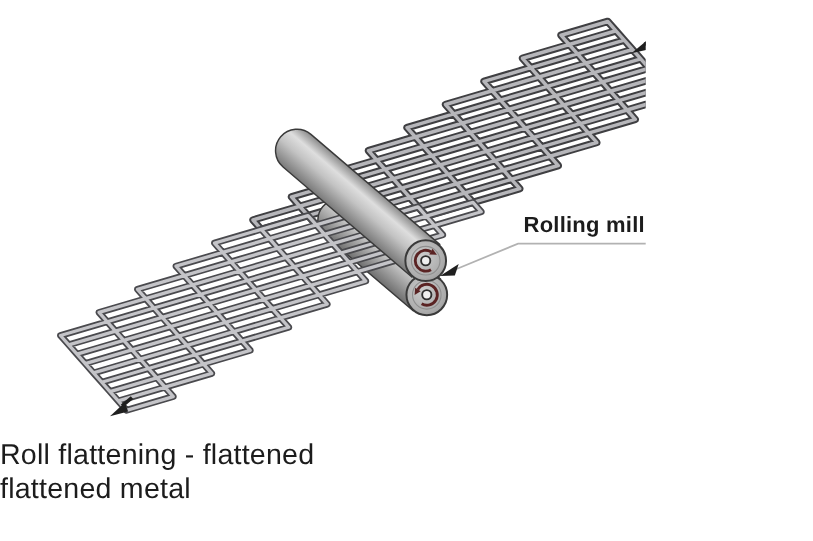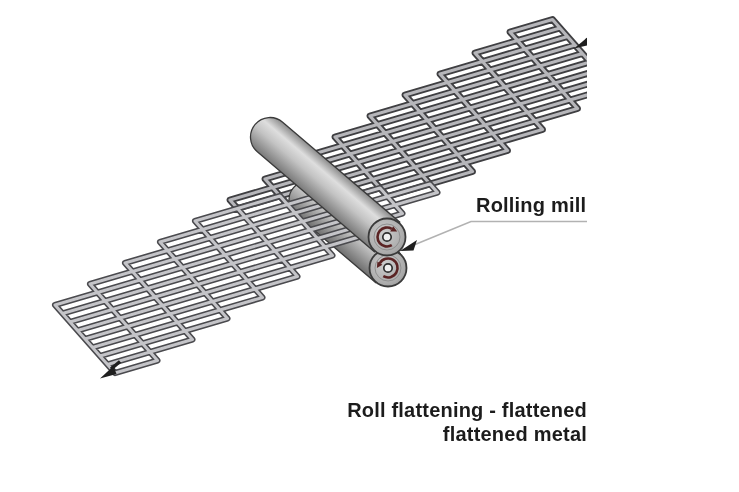--- a/index.html
+++ b/index.html
@@ -11,22 +11,22 @@
     font-family:"Liberation Sans", sans-serif;
   }
   .stage svg{position:absolute;left:0;top:0;}
   .label-rolling-mill{
     position:absolute;left:476px;top:194px;
     font-size:20px;font-weight:bold;color:var(--text,#111);
     letter-spacing:0.2px;white-space:nowrap;
   }
   .caption{
     position:absolute;left:0;right:0;top:398px;
-    text-align:right;
-    font-size:20px;font-weight:bold;color:var(--text,#1c1c1c);
+    text-align:left;
+    font-size:26px;font-weight:normal;color:var(--text,#1c1c1c);
     line-height:1.2;letter-spacing:0.2px;
   }
   .caption span{display:block;}
 </style>
 </head>
 <body>
 
 <div class="stage">
 
   <svg id="scene" width="739" height="492" viewBox="0 0 739 492">

